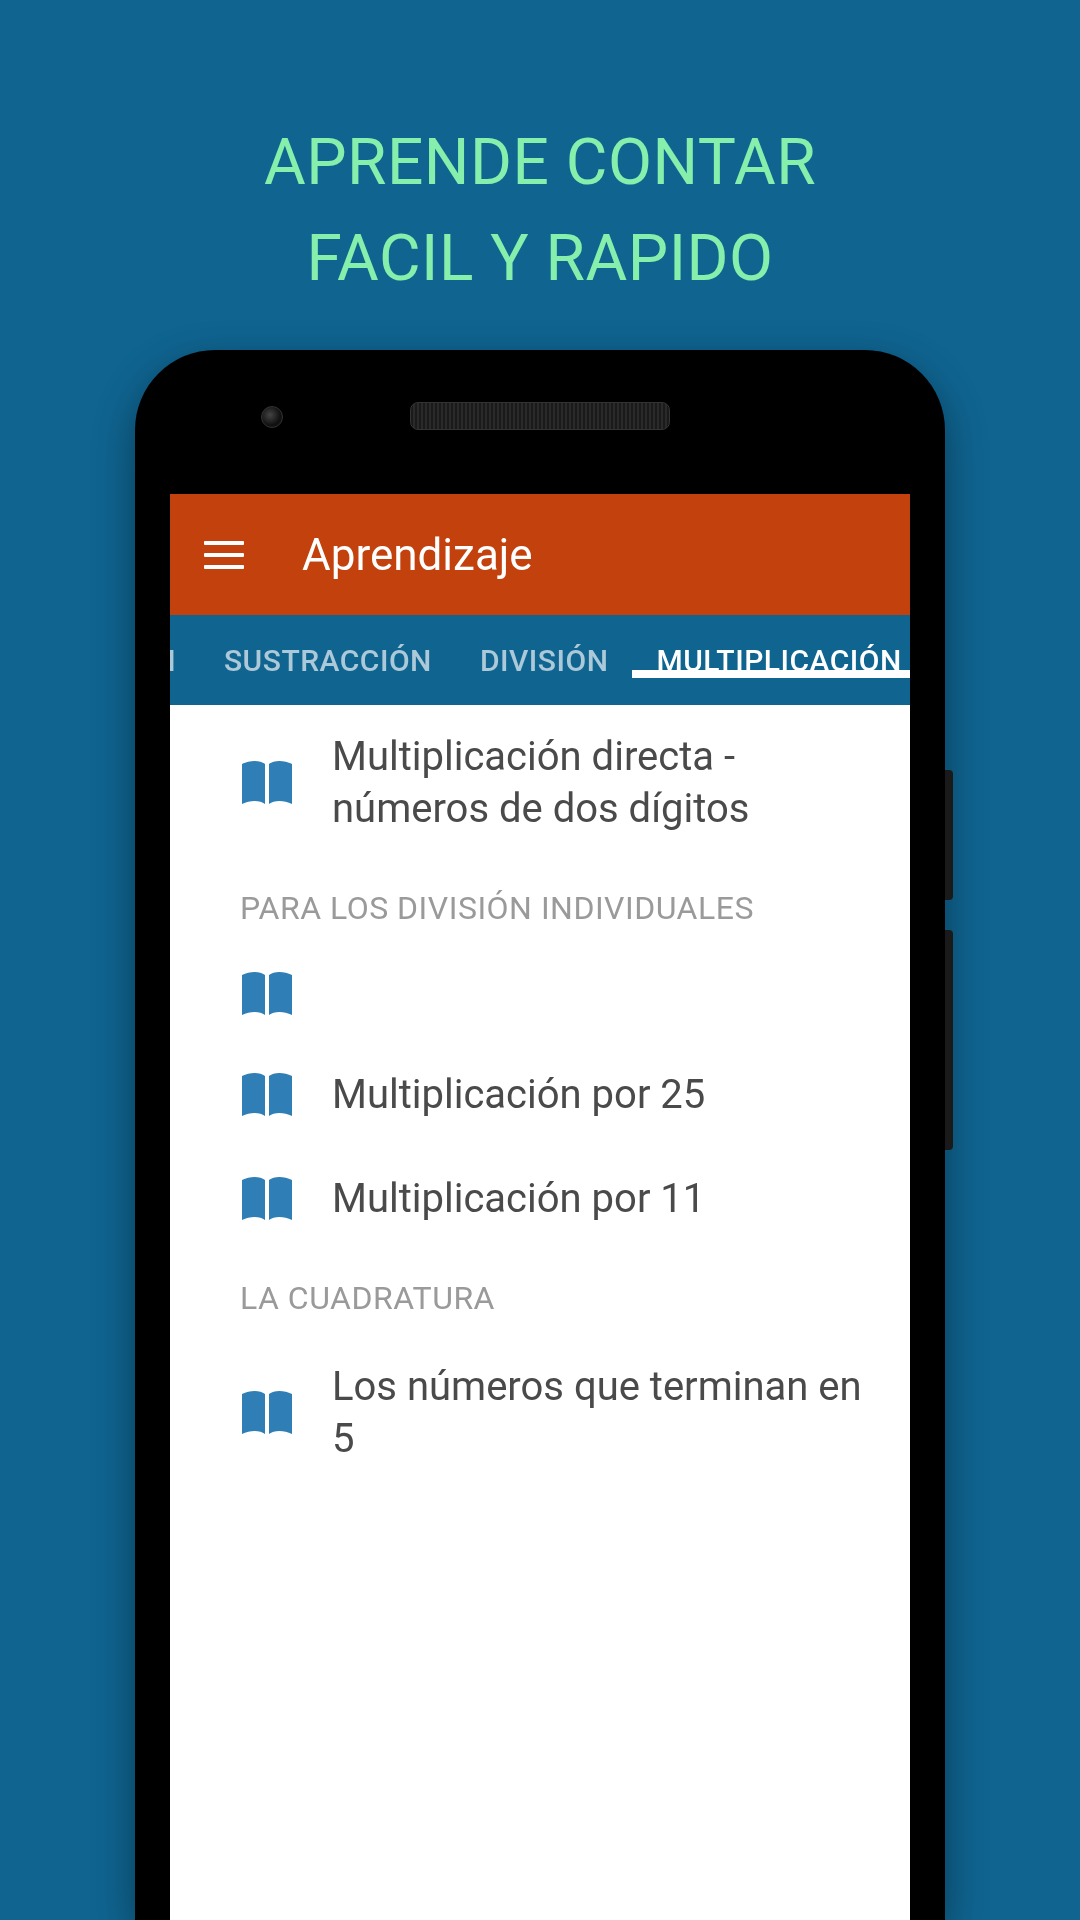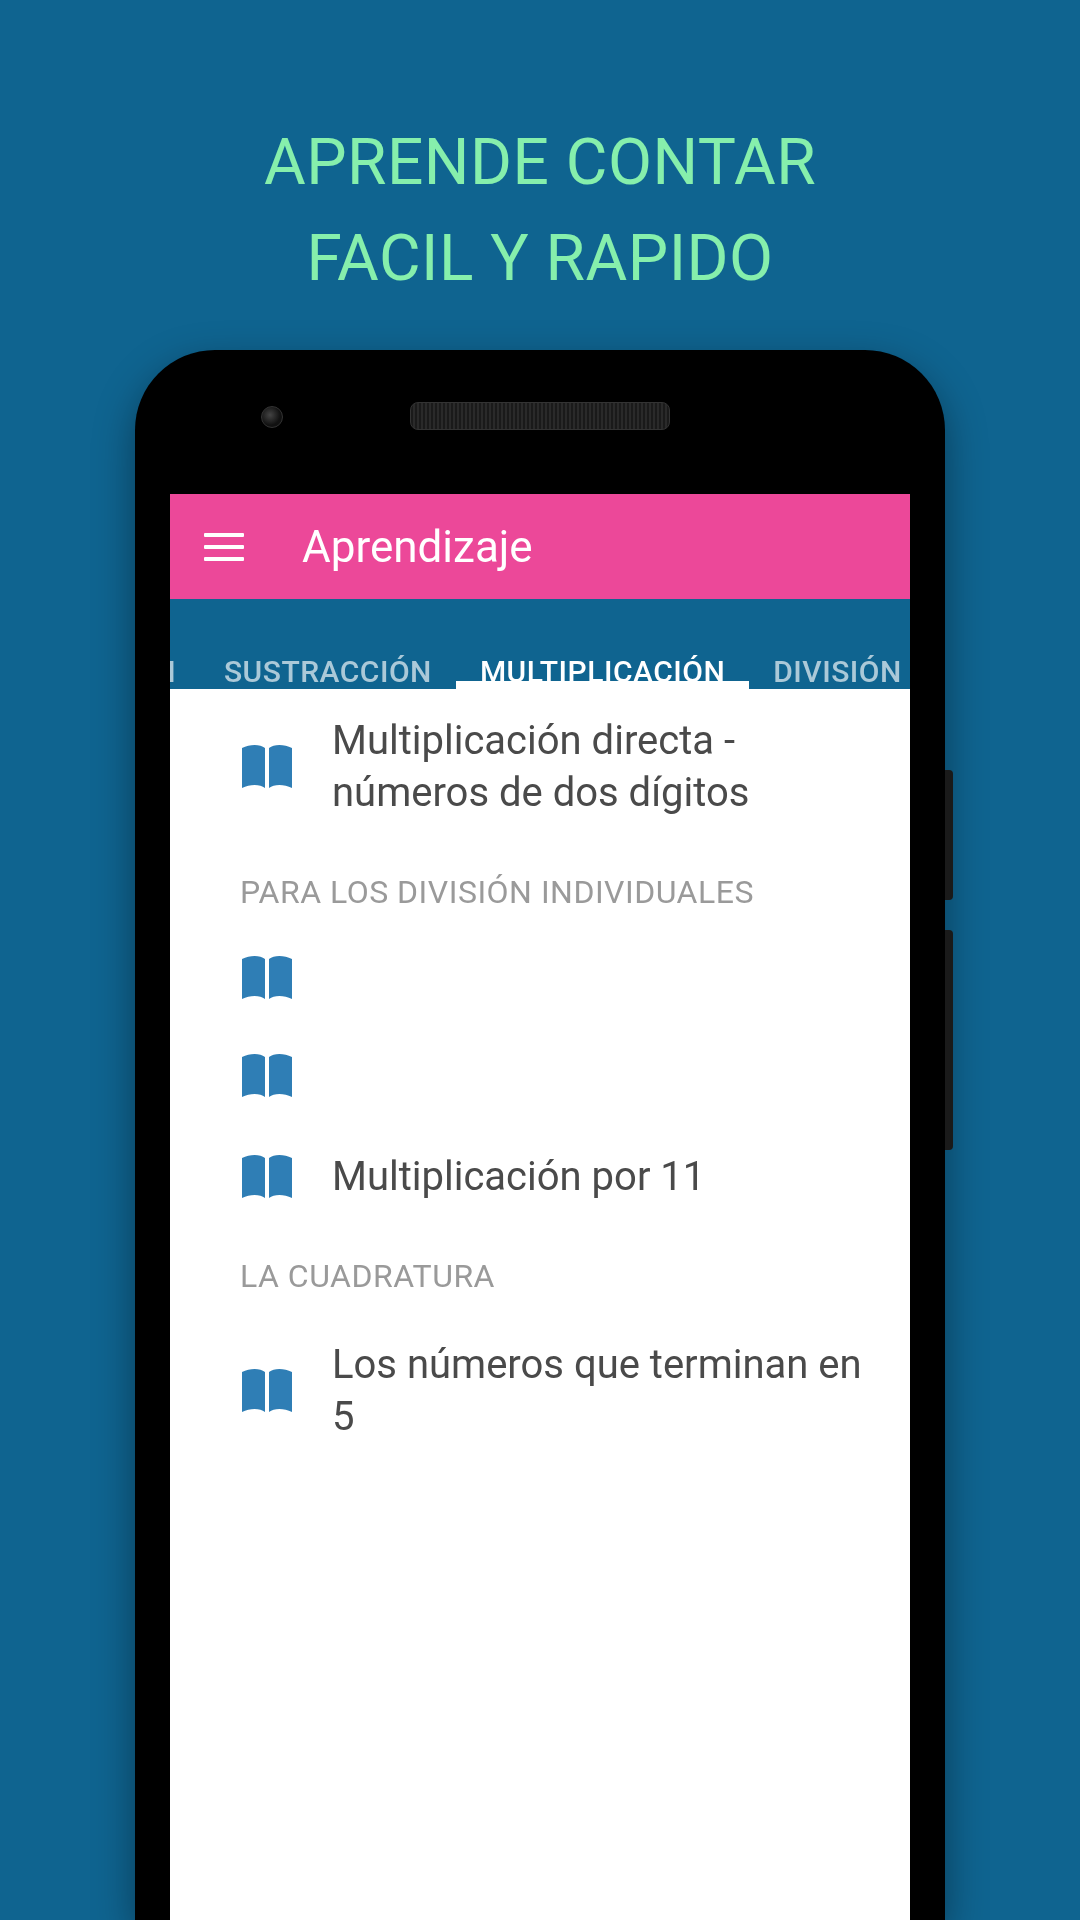--- a/index.html
+++ b/index.html
@@ -71,22 +71,22 @@
   position: absolute;
   top: 144px;
   left: 35px;
   right: 35px;
   bottom: 0;
   background: #fff;
   overflow: hidden;
 }
 
 .app-bar {
-  background: #ec4899;
-  height: 105px;
+  background: #c2410c;
+  height: 121px;
   display: flex;
   align-items: center;
   padding-left: 34px;
   gap: 58px;
 }
 
 .menu-icon {
   width: 40px;
   height: 28px;
   display: flex;
@@ -104,21 +104,21 @@
 .app-title {
   color: #fff;
   font-size: 44px;
   font-weight: 400;
 }
 
 .tab-bar {
   background: #0f6490;
   height: 90px;
   display: flex;
-  align-items: flex-end;
+  align-items: center;
   overflow: hidden;
 }
 
 .tab {
   flex: 0 0 auto;
   display: flex;
   align-items: center;
   justify-content: center;
   padding: 0 24px;
   color: rgba(255,255,255,0.65);
@@ -197,22 +197,22 @@
         <span></span>
           <span></span>
           <span></span>
       </div>
       <div class="app-title">Aprendizaje</div>
     </div>
 
     <div class="tab-bar">
       <div class="tab">IÓN</div>
       <div class="tab">SUSTRACCIÓN</div>
+      <div class="tab">DIVISIÓN</div>
       <div class="tab active">MULTIPLICACIÓN</div>
-      <div class="tab">DIVISIÓN</div>
     </div>
 
     <div class="content">
 
       <div class="list-item">
         <svg class="book-icon" viewBox="0 0 54 46">
           <path fill="#2f7eb5" d="M2 4 C10 0 20 0 25 4 L25 44 C20 40 10 40 2 44 Z"></path>
           <path fill="#2f7eb5" d="M52 4 C44 0 34 0 29 4 L29 44 C34 40 44 40 52 44 Z"></path>
         </svg>
         <div class="item-text">Multiplicación directa - números de dos dígitos</div>
@@ -225,20 +225,21 @@
           <path fill="#2f7eb5" d="M2 4 C10 0 20 0 25 4 L25 44 C20 40 10 40 2 44 Z"></path>
           <path fill="#2f7eb5" d="M52 4 C44 0 34 0 29 4 L29 44 C34 40 44 40 52 44 Z"></path>
         </svg>
       </div>
 
       <div class="list-item">
         <svg class="book-icon" viewBox="0 0 54 46">
           <path fill="#2f7eb5" d="M2 4 C10 0 20 0 25 4 L25 44 C20 40 10 40 2 44 Z"></path>
           <path fill="#2f7eb5" d="M52 4 C44 0 34 0 29 4 L29 44 C34 40 44 40 52 44 Z"></path>
         </svg>
+        <div class="item-text">Multiplicación por 25</div>
       </div>
 
       <div class="list-item">
         <svg class="book-icon" viewBox="0 0 54 46">
           <path fill="#2f7eb5" d="M2 4 C10 0 20 0 25 4 L25 44 C20 40 10 40 2 44 Z"></path>
           <path fill="#2f7eb5" d="M52 4 C44 0 34 0 29 4 L29 44 C34 40 44 40 52 44 Z"></path>
         </svg>
         <div class="item-text">Multiplicación por 11</div>
       </div>
 

